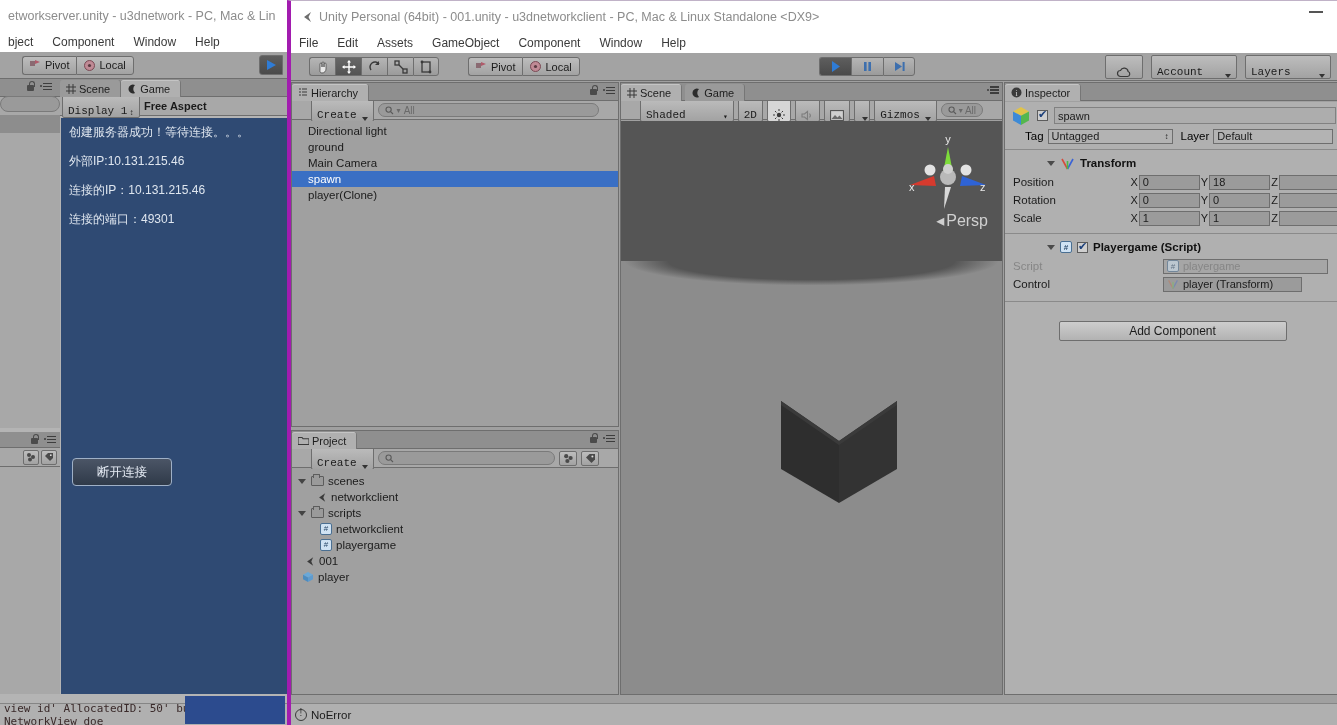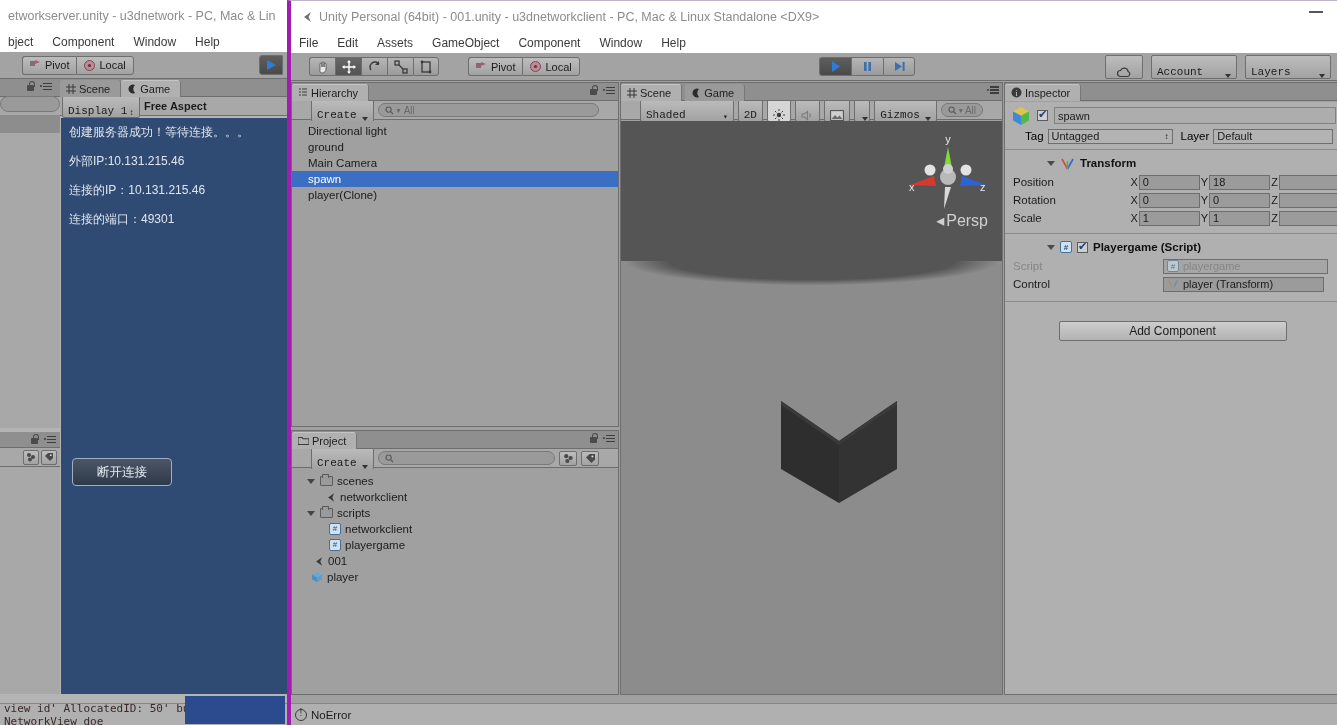--- a/index.html
+++ b/index.html
@@ -577,21 +577,21 @@
               <circle cx="4.4" cy="8" r="2.1" fill="#4a4a4a"></circle>
             </svg>
         </div>
         <div style="width:18px;height:15px;background:linear-gradient(#bdbdbd,#a2a2a2);border:1px solid #6e6e6e;border-radius:2px;display:flex;align-items:center;justify-content:center;">
           <svg width="11" height="11" viewBox="0 0 11 11">
               <path d="M1 4.5l3.5-3.5H10v5.5L6.5 10z" fill="#4a4a4a"></path>
               <circle cx="7.4" cy="3.5" r="1" fill="#ddd"></circle>
             </svg>
         </div>
       </div>
-      <div class="pane-body" style="top:38px;padding-top:4px;padding-left:9px;">
+      <div class="pane-body" style="top:38px;padding-top:4px;">
         <div class="prow" style="padding-left:6px;">
           <div class="foldarrow"></div>
           <div class="folder-ico"></div>
           <span>scenes</span>
         </div>
         <div class="prow" style="padding-left:22px;">
           <svg class="unity-ico" viewBox="0 0 14 14">
               <path d="M12 2.5L5.5 7l6.5 4.5L10 7z" fill="#3a3a3a"></path>
             </svg>
           <span>networkclient</span>
@@ -809,21 +809,21 @@
         </div>
         <div class="insp-row">
           <div class="insp-label" style="color:#868686;">Script</div>
           <div class="field" style="width:165px;color:#868686;background:#a6a6a6;gap:4px;">
             <div class="cs-ico" style="opacity:.55;">#</div>
             <span>playergame</span>
           </div>
         </div>
         <div class="insp-row">
           <div class="insp-label">Control</div>
-          <div class="field" style="width:161px;gap:4px;">
+          <div class="field" style="width:139px;gap:4px;">
             <svg width="12" height="12" viewBox="0 0 15 15">
               <path d="M7.5 13L2 3" stroke="#b08a7a" stroke-width="1.6"></path>
               <path d="M7.5 13L13 3" stroke="#7a8ab0" stroke-width="1.6"></path>
               <path d="M7.5 13V5" stroke="#8ab07a" stroke-width="1.6"></path>
             </svg>
             <span>player (Transform)</span>
           </div>
         </div>
 
         <div class="sep" style="margin-top:8px;"></div>

